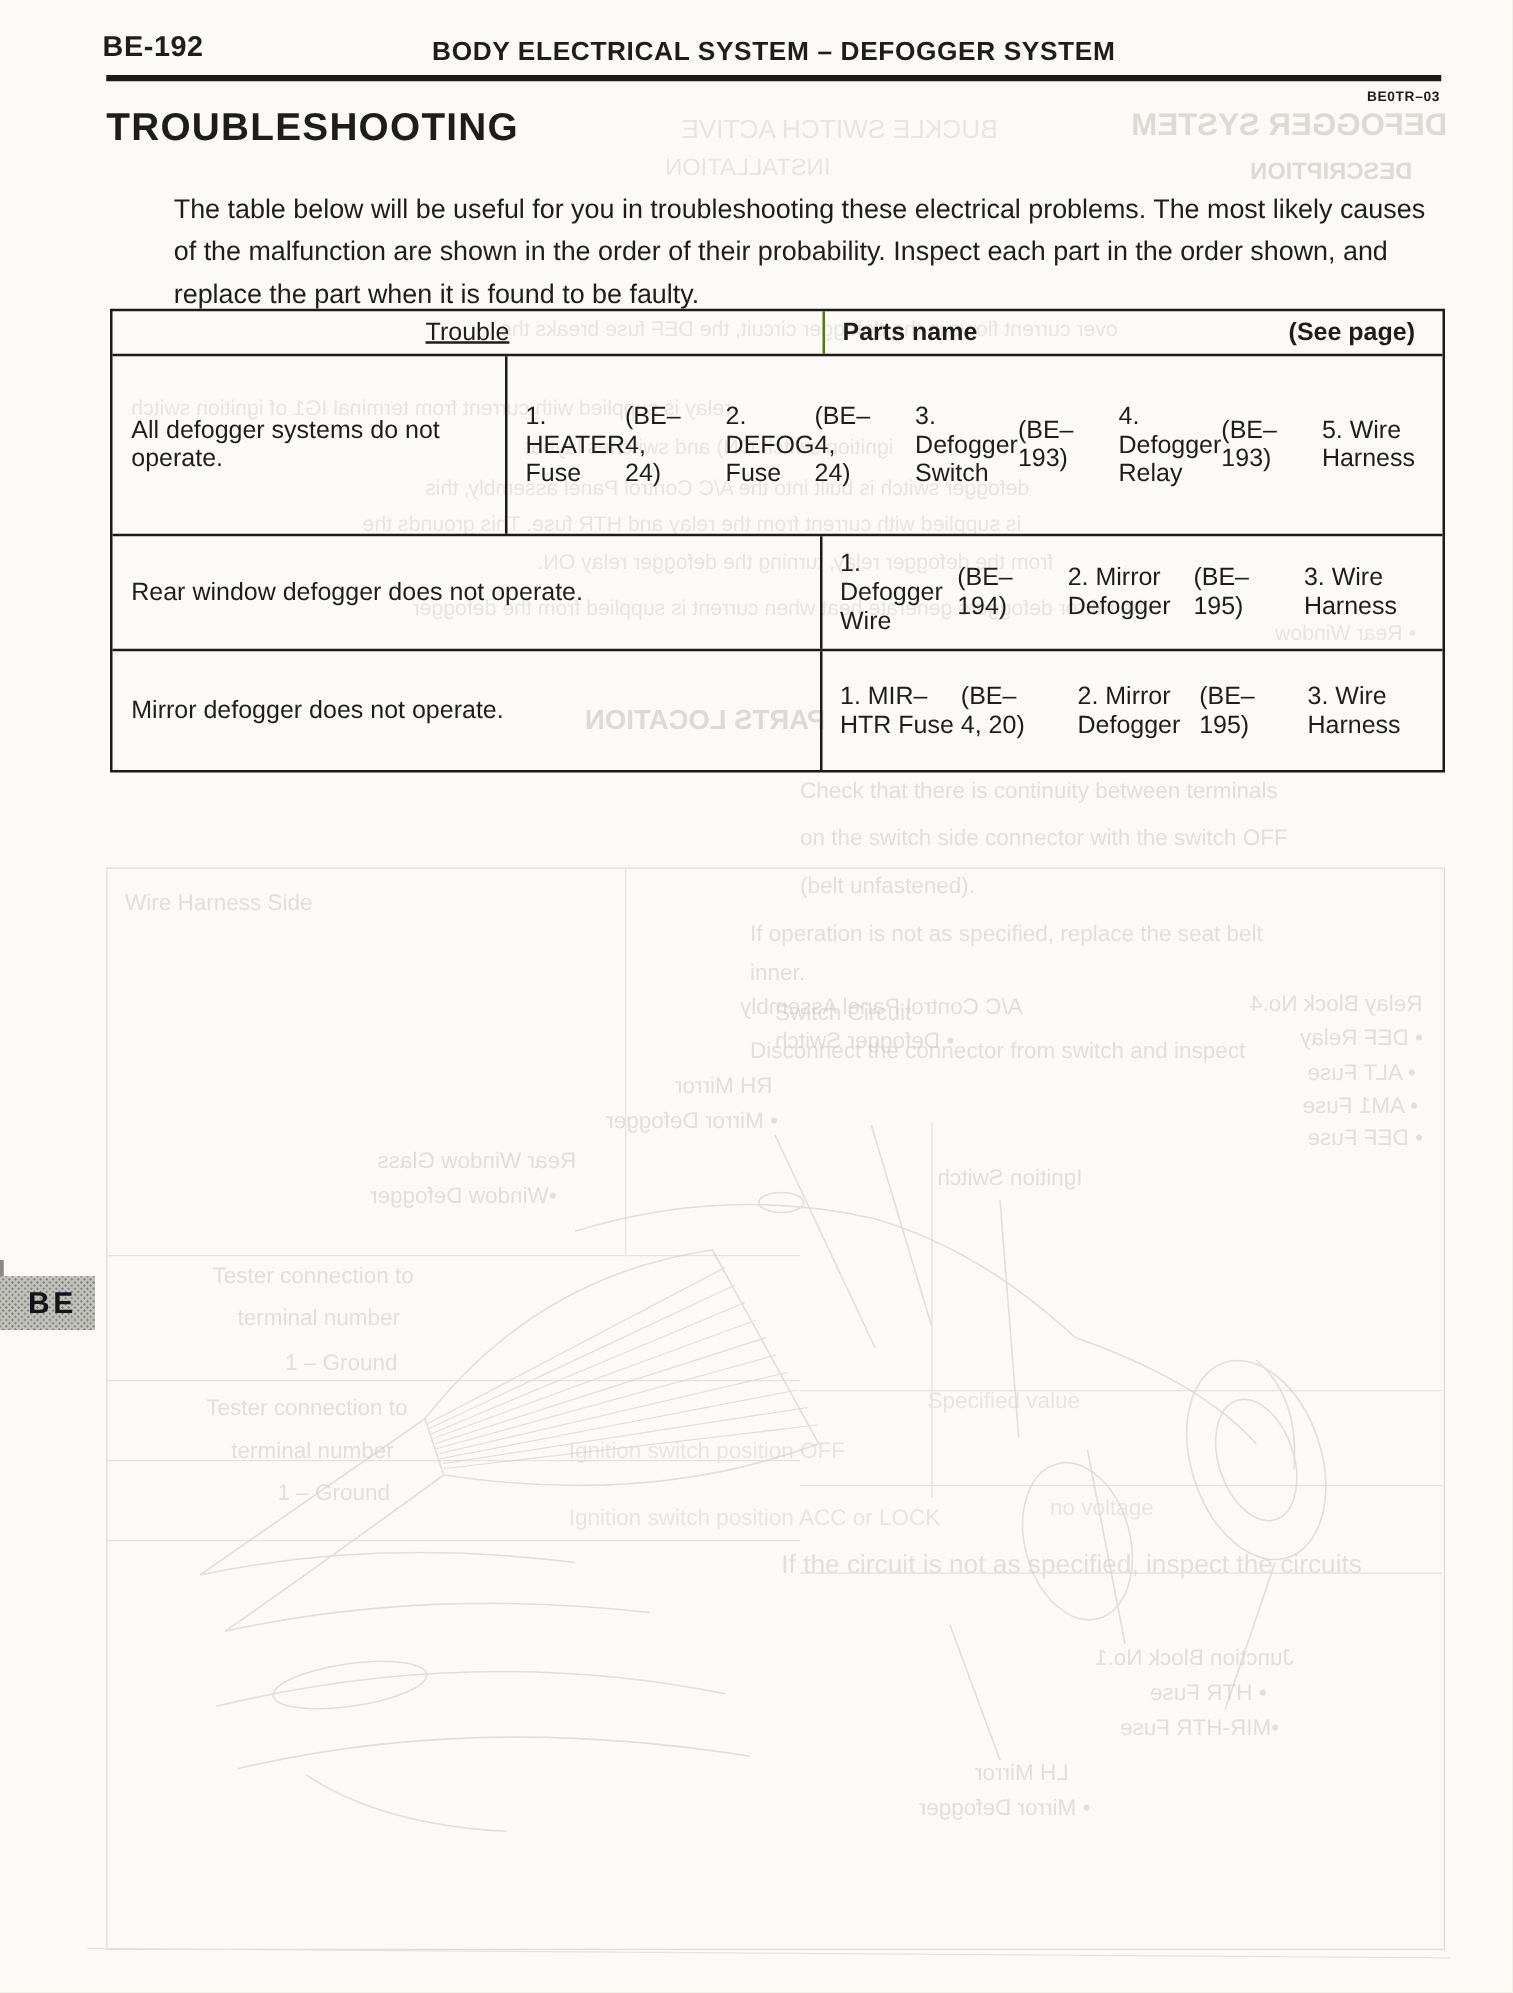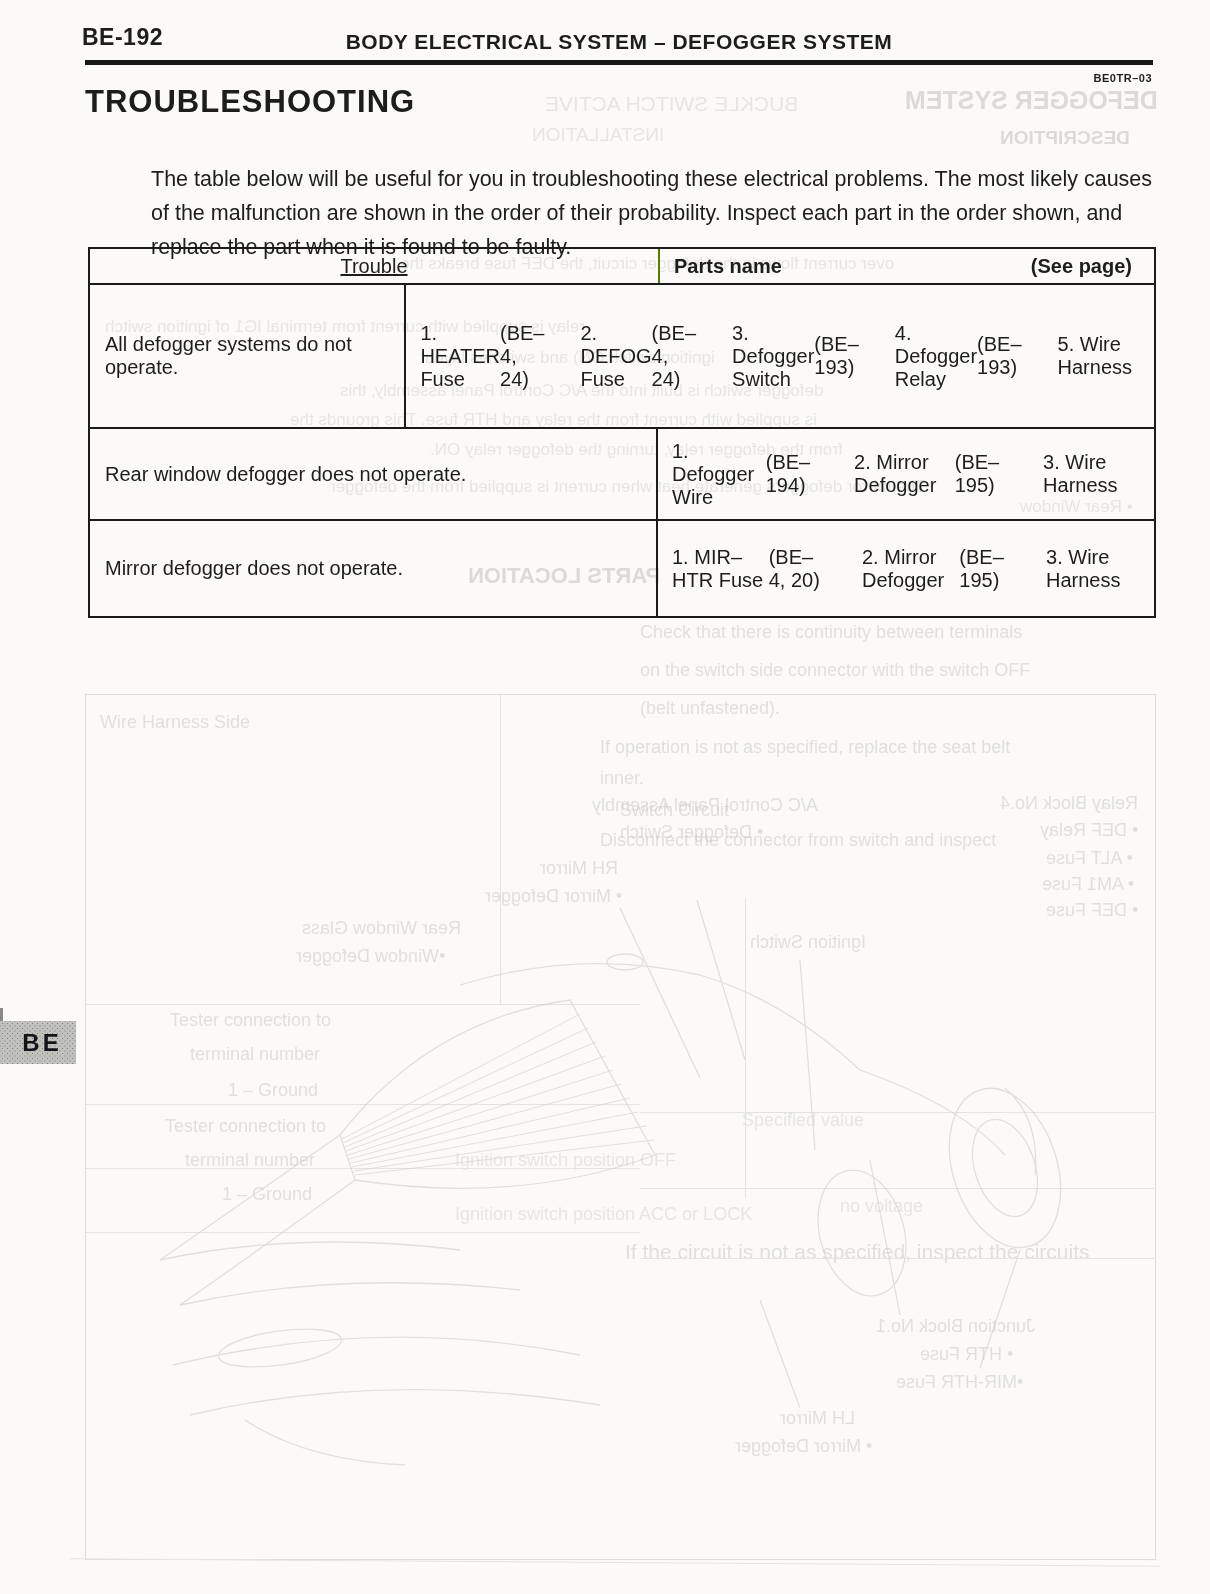--- a/index.html
+++ b/index.html
@@ -151,21 +151,21 @@
       <line x1="895" y1="468" x2="935" y2="350"></line>
       <line x1="715" y1="508" x2="675" y2="400"></line>
     </g>
   </svg>
 
   <div class="page-number">BE-192</div>
   <div class="running-header">BODY ELECTRICAL SYSTEM  –  DEFOGGER SYSTEM</div>
   <div class="header-rule"></div>
   <div class="doc-code">BE0TR–03</div>
   <h1 class="page-title" style="margin:0">TROUBLESHOOTING</h1>
-  <p class="intro" style="margin:16px">The table below will be useful for you in troubleshooting these electrical problems. The most likely causes of the malfunction are shown in the order of their probability. Inspect each part in the order shown, and replace the part when it is found to be faulty.</p>
+  <p class="intro" style="margin:4px">The table below will be useful for you in troubleshooting these electrical problems. The most likely causes of the malfunction are shown in the order of their probability. Inspect each part in the order shown, and replace the part when it is found to be faulty.</p>
 
   <div class="ts-table">
     <div class="t-head">
       <div class="t-col-trouble">Trouble</div>
       <div class="t-col-parts">
         <span>Parts name</span>
         <span>(See page)</span>
       </div>
     </div>
 

